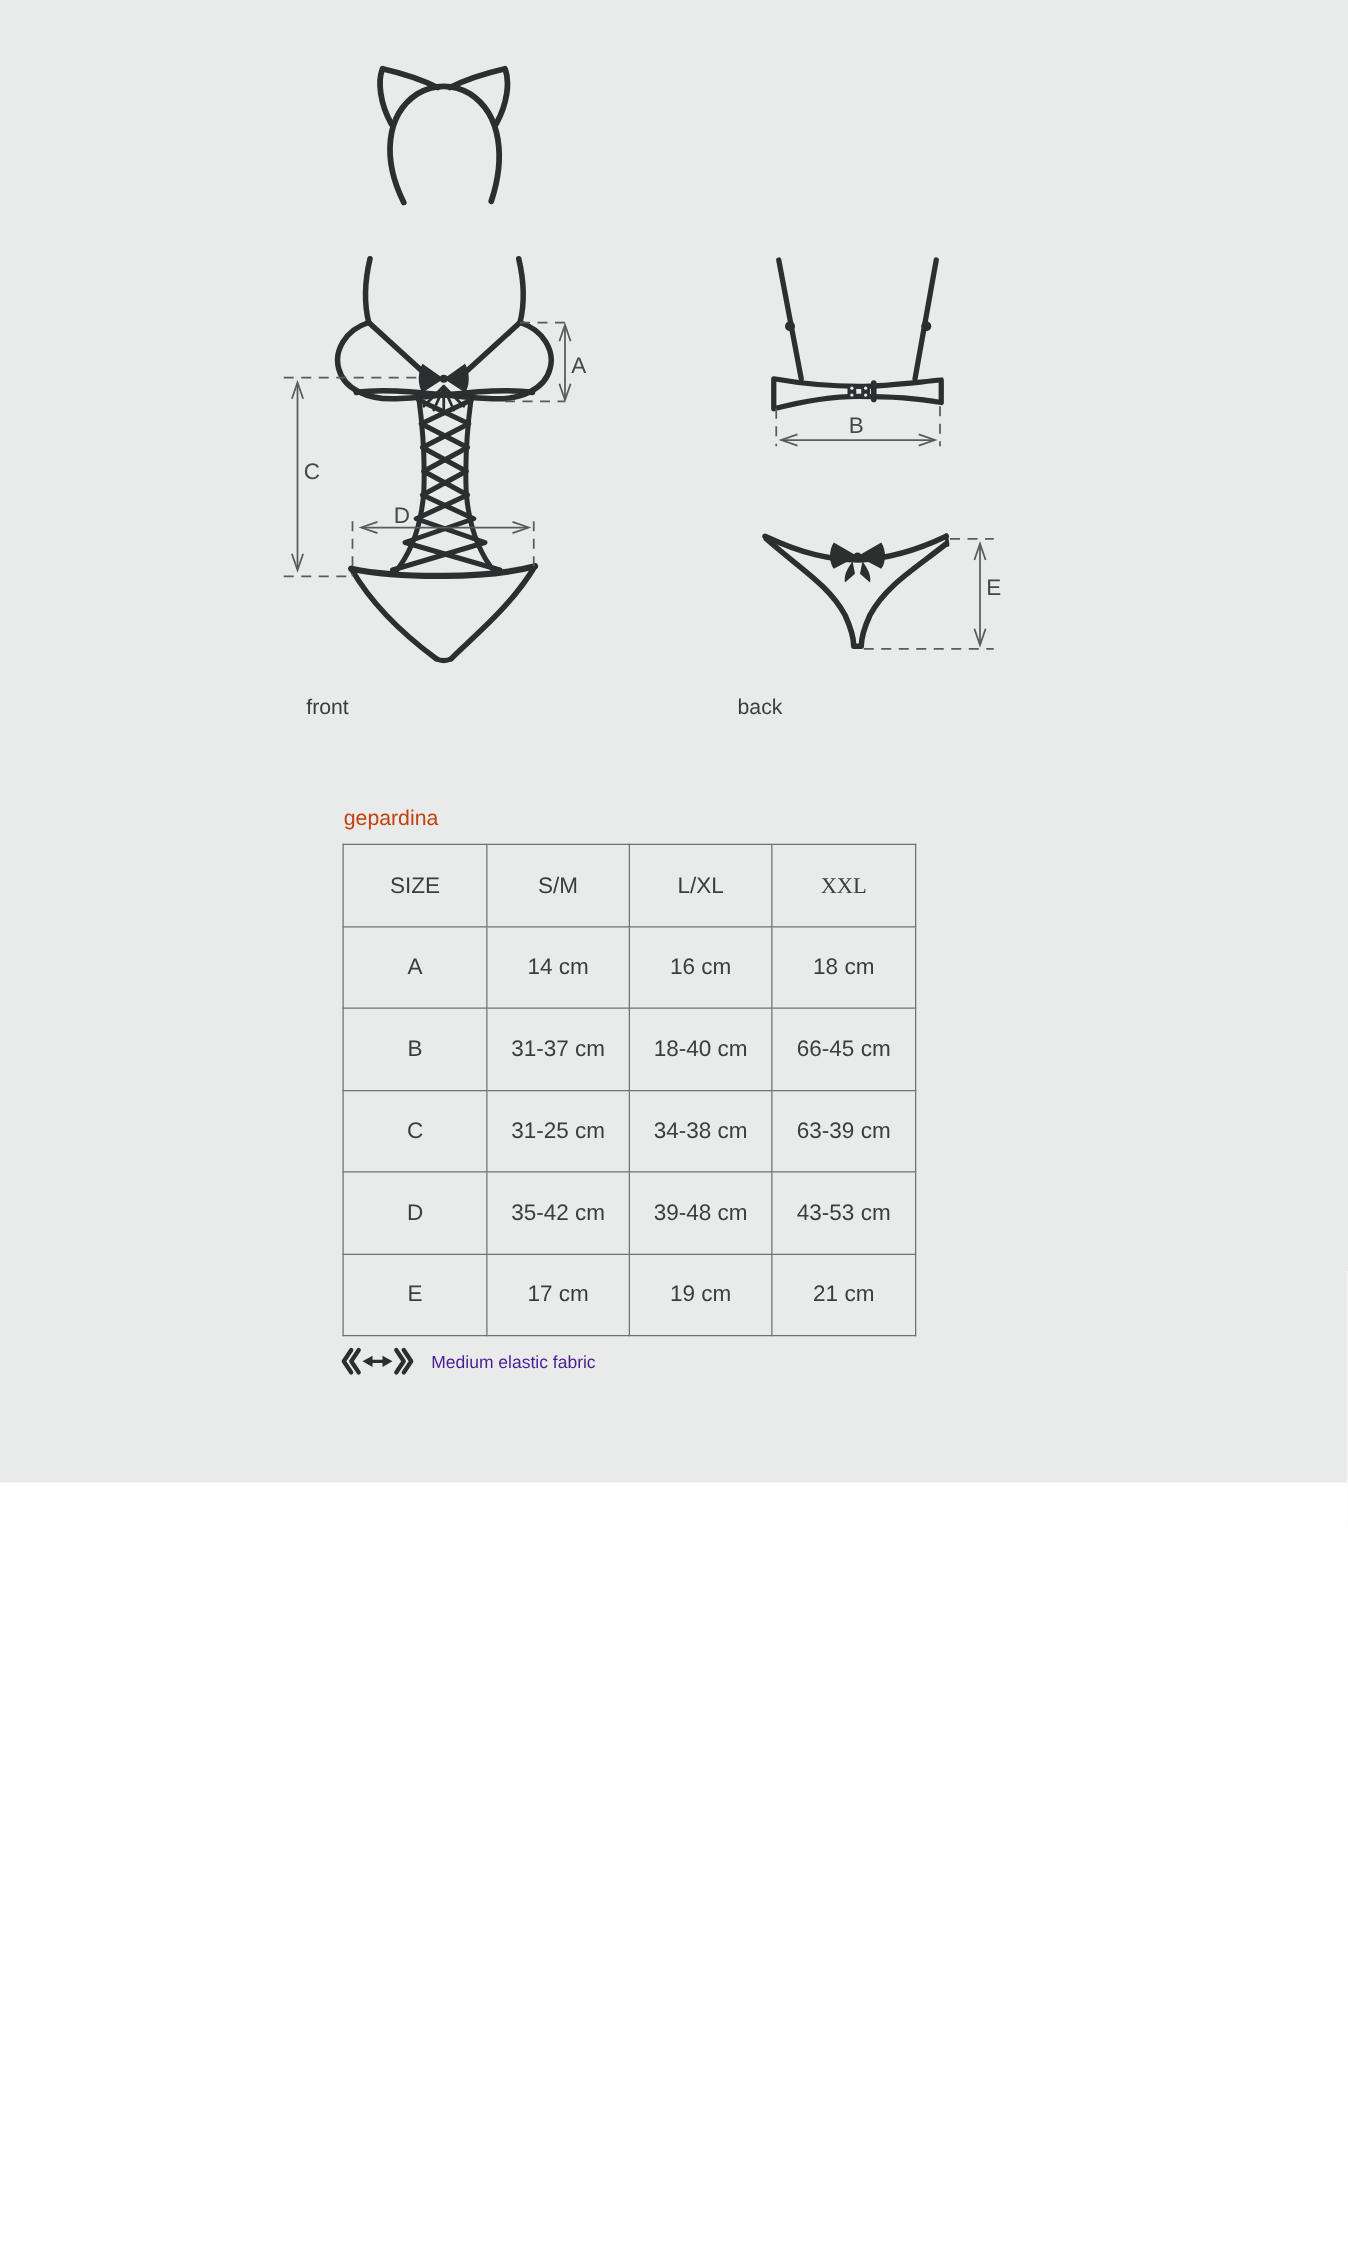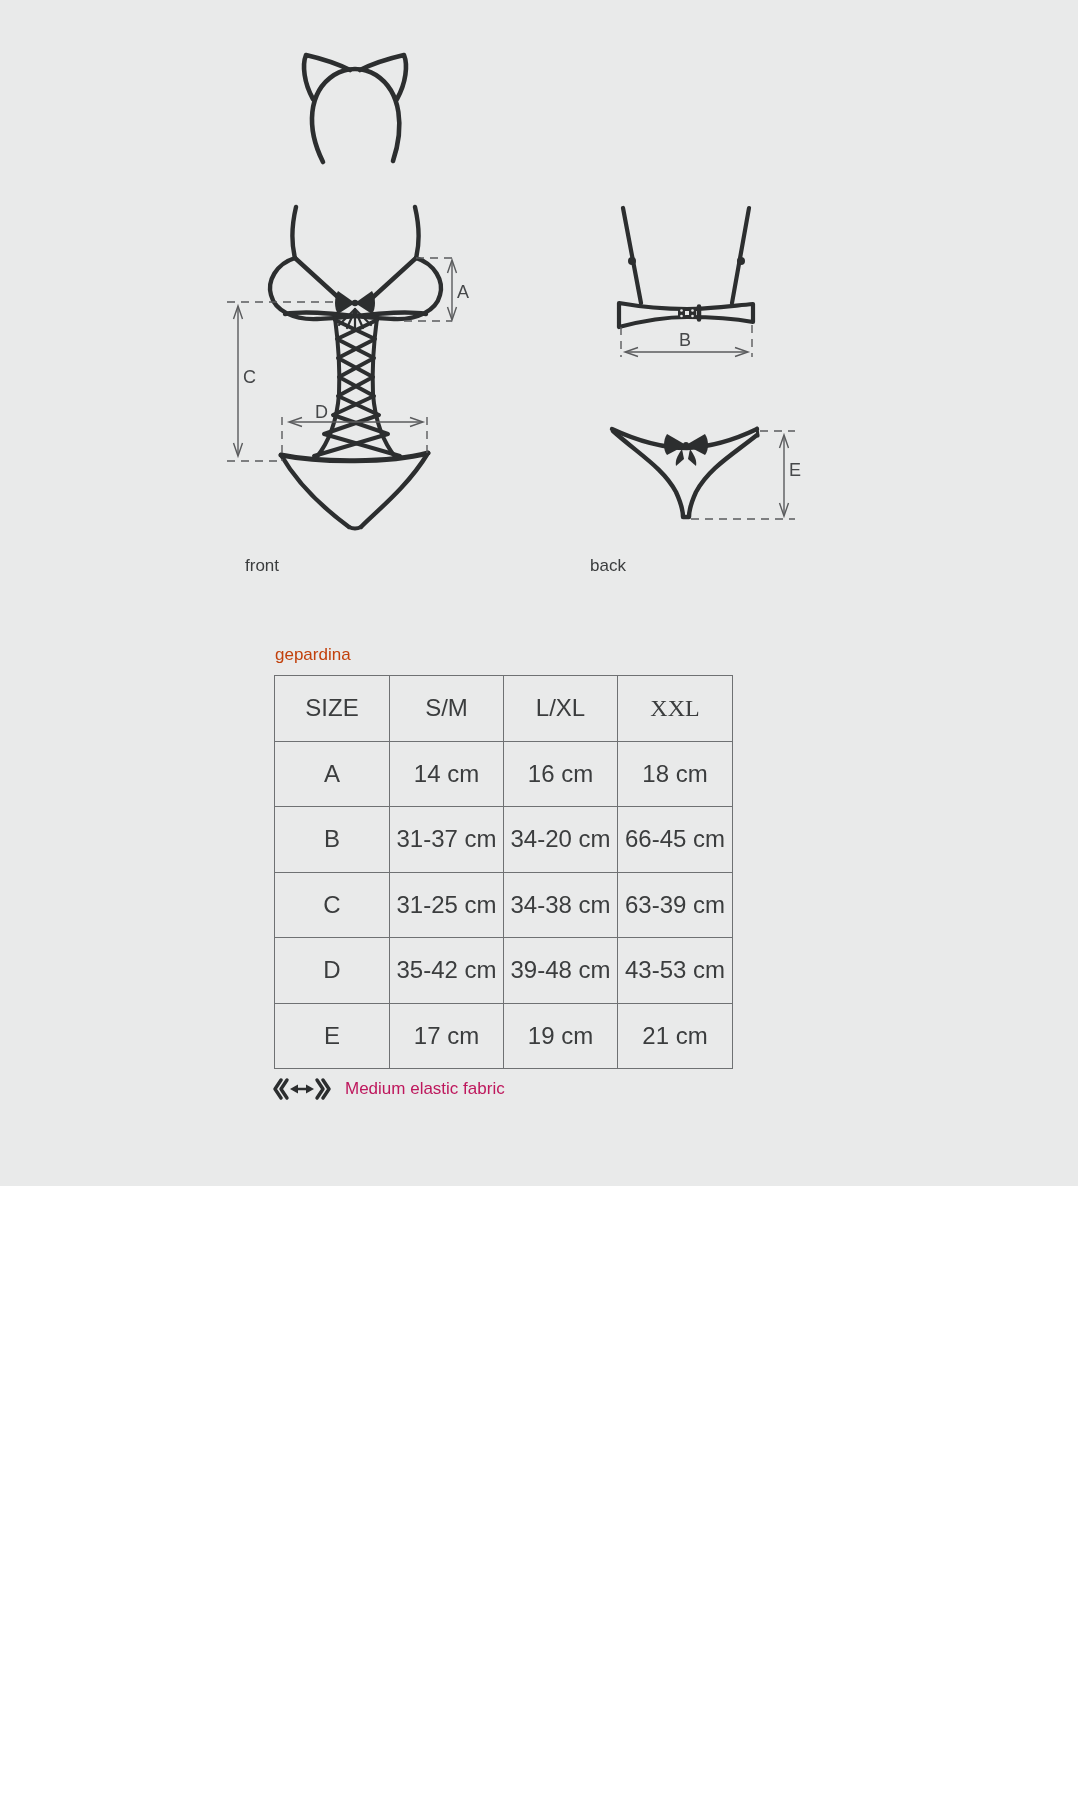--- a/index.html
+++ b/index.html
@@ -6,29 +6,29 @@
   .canvas{
     position:relative;width:1078px;height:1800px;overflow:hidden;
     font-family:"Liberation Sans", sans-serif;color:#3b3d3e;background:#ffffff;
   }
   .grey-panel{position:absolute;left:0;top:0;width:1078px;height:1186px;background:#e9eaea;}
   svg.art{position:absolute;left:0;top:0;}
   .lbl{position:absolute;font-size:17px;color:#3b3d3e;white-space:nowrap;}
   .dim{position:absolute;font-size:18px;color:#46484a;white-space:nowrap;}
   .size-table{
     position:absolute;left:274px;top:675px;border-collapse:collapse;table-layout:fixed;
-    font-size:24px;color:#3b3d3e;
+    font-size:18px;color:#3b3d3e;
   }
   .size-table td,.size-table th{
     border:1.5px solid #6f7173;text-align:center;vertical-align:middle;
     font-weight:normal;height:64.5px;padding:0;background:transparent;
   }
   .c0{width:114px;} .c1{width:113px;} .c2{width:113px;} .c3{width:114px;font-family:Liberation Serif, serif;}
   .note{position:absolute;left:273px;top:1077px;display:flex;align-items:center;}
-  .note .txt{font-size:17px;color:#be185d;margin-left:14px;}
+  .note .txt{font-size:14px;color:#4c1d95;margin-left:14px;}
   .product{position:absolute;left:275px;top:645px;font-size:17px;color:#c2410c;}
 </style>
 </head>
 <body>
 
 <div class="canvas">
   <div class="grey-panel"></div>
 
   <svg class="art" width="1078" height="1186" viewBox="0 0 1078 1186">
 
@@ -161,21 +161,21 @@
     </tr>
     <tr>
       <td>A</td>
       <td>14 cm</td>
       <td>16 cm</td>
       <td>18 cm</td>
     </tr>
     <tr>
       <td>B</td>
       <td>31-37 cm</td>
-      <td>34-20 cm</td>
+      <td>18-40 cm</td>
       <td>66-45 cm</td>
     </tr>
     <tr>
       <td>C</td>
       <td>31-25 cm</td>
       <td>34-38 cm</td>
       <td>63-39 cm</td>
     </tr>
     <tr>
       <td>D</td>

